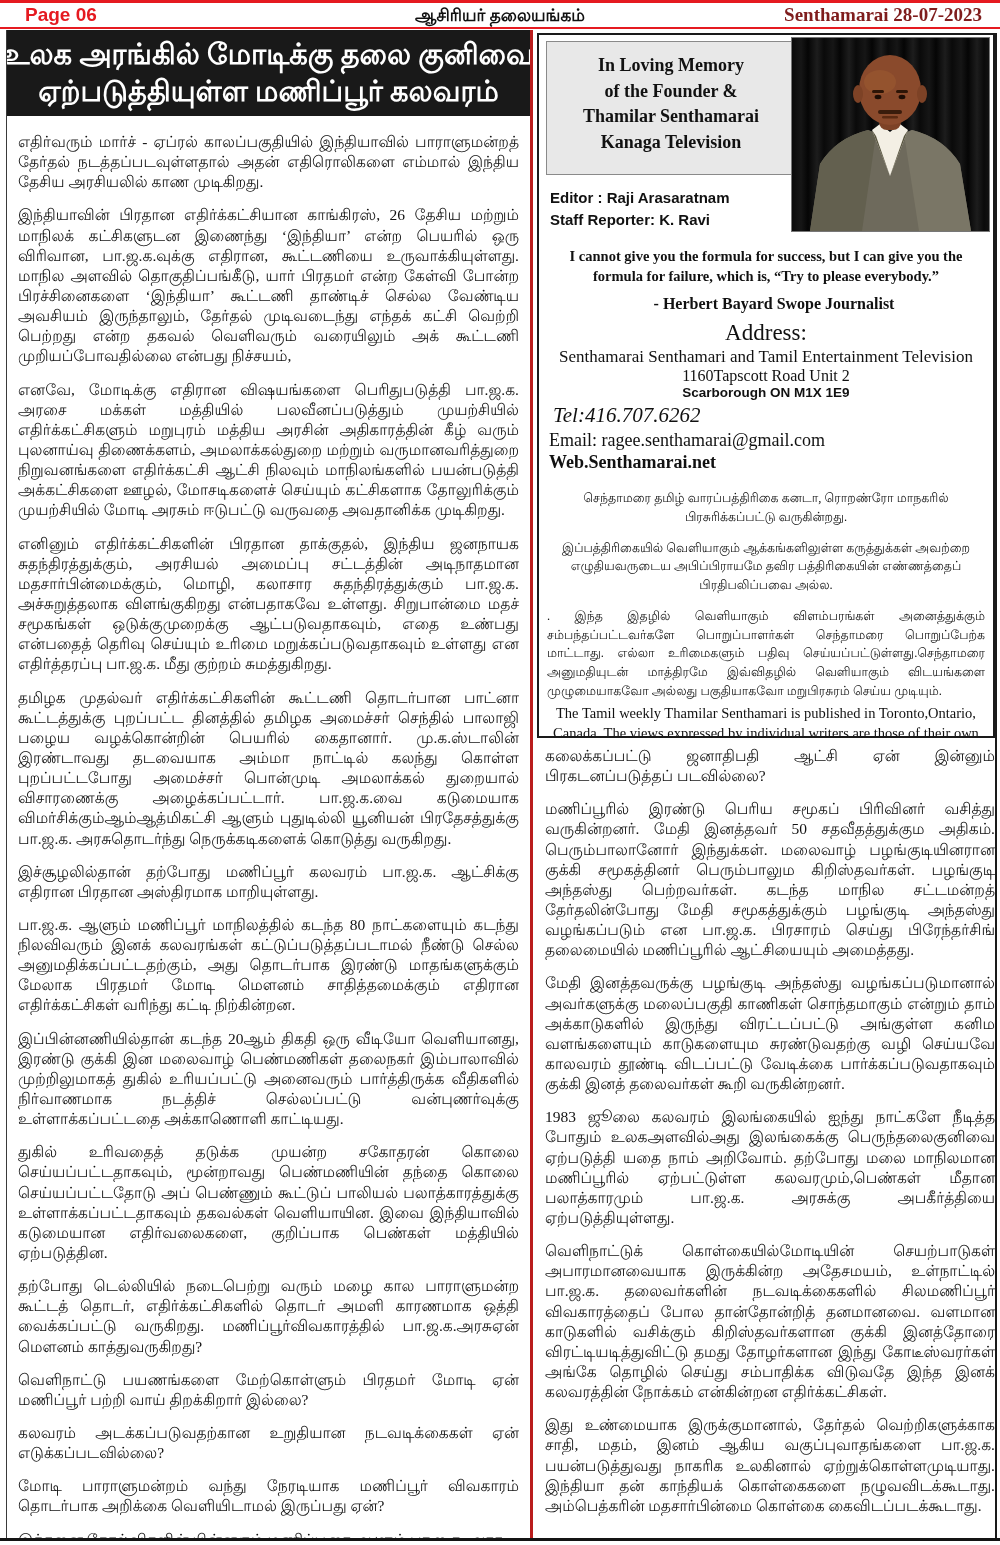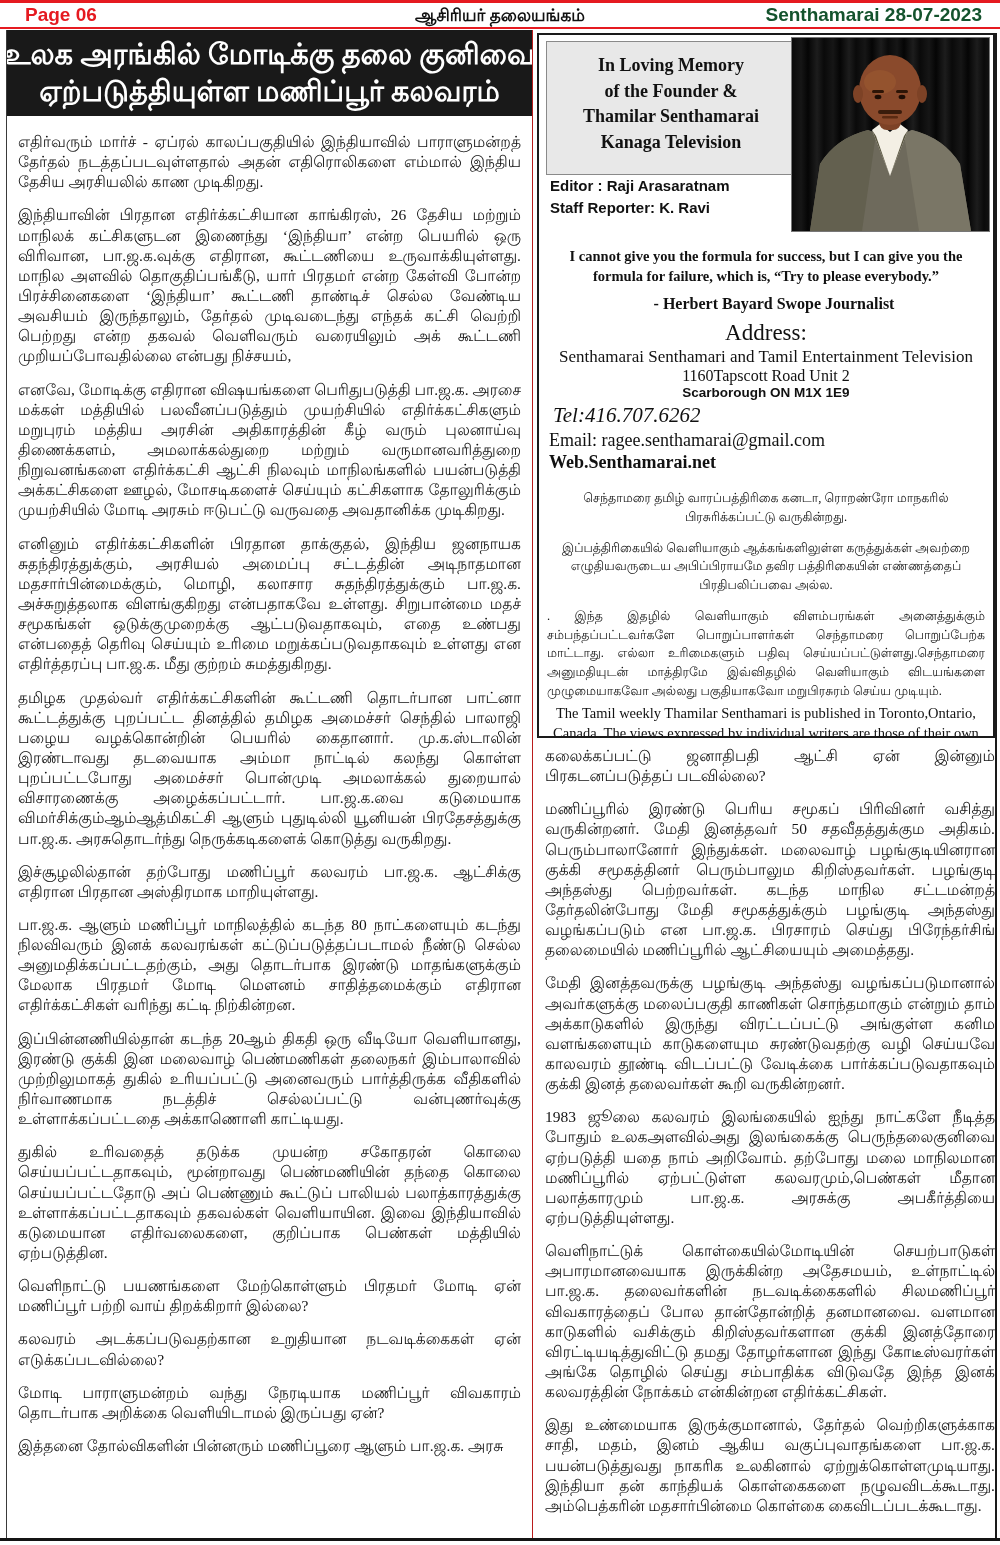--- a/index.html
+++ b/index.html
@@ -6,46 +6,46 @@
   #page{position:relative;width:1000px;height:1545px;background:#ffffff;overflow:hidden;
         font-family:"Liberation Serif", serif;color:#111;}
 
   
   .top-rule{position:absolute;left:0;top:0;width:1000px;height:3px;background:#e51a20;}
   .header-row{position:absolute;left:0;top:3px;width:1000px;height:23px;}
   .page-label{position:absolute;left:25px;top:1px;font-family:"Liberation Sans",sans-serif;
               font-weight:bold;font-size:19px;color:#e51a20;}
   .section-title{position:absolute;left:0;right:0;top:3px;text-align:center;
               font-size:17px;font-weight:bold;color:#101010;}
-  .edition{position:absolute;right:18px;top:1px;font-family:Liberation Sans, sans-serif;
-              font-weight:bold;font-size:19px;color:#14532d;}
+  .edition{position:absolute;right:18px;top:1px;font-family:Liberation Serif, serif;
+              font-weight:bold;font-size:19px;color:#7f1d1d;}
   .header-rule2{position:absolute;left:0;top:27px;width:1000px;height:2px;background:#e51a20;}
 
   
   .left-col{position:absolute;left:6px;top:30px;width:527px;height:1510px;
-            border-left:1px solid #3a3a3a;border-right:1px solid #b91c1c;border-bottom:1px solid #1a1a1a;
+            border-left:1px solid #3a3a3a;border-right:3px solid #b91c1c;border-bottom:1px solid #1a1a1a;
             box-sizing:border-box;overflow:hidden;}
   .banner{width:100%;height:86px;background:#191919;color:#ffffff;display:flex;flex-direction:column;
           align-items:center;justify-content:center;gap:2px;}
   .banner div{font-size:29px;font-weight:bold;line-height:1.22;white-space:nowrap;}
   .left-body{padding:16px 11px 0 11px;font-size:15.5px;line-height:1.3;text-align:justify;}
   .left-body p{margin:0 0 13px 0;}
 
   
   .right-box{position:absolute;left:537px;top:33px;width:458px;height:705px;
              border:2px solid #1a1a1a;box-sizing:border-box;overflow:hidden;background:#fff;}
   .rb-top{position:relative;height:198px;}
   .memorial{position:absolute;left:7px;top:6px;width:250px;height:134px;background:#e8e8e8;
             border:1px solid #8a8a8a;text-align:center;font-weight:bold;font-size:18px;
             line-height:1.42;padding-top:11px;box-sizing:border-box;}
   .photo{position:absolute;right:3px;top:2px;width:197px;height:193px;border:1px solid #777;
          background:repeating-linear-gradient(90deg,#0a0a0a 0px,#161616 9px,#050505 16px,#1d1d1d 25px,#0a0a0a 32px);
          overflow:hidden;}
   .photo svg{display:block;width:100%;height:100%;}
-  .editor-block{position:absolute;left:11px;top:140px;font-family:"Liberation Sans",sans-serif;
+  .editor-block{position:absolute;left:11px;top:152px;font-family:"Liberation Sans",sans-serif;
                 font-weight:bold;font-size:15px;line-height:1.45;color:#111;}
   .quote{margin:14px 10px 0 10px;text-align:center;font-weight:bold;font-size:14.5px;line-height:1.35;}
   .attribution{margin-top:9px;text-align:center;font-weight:bold;font-size:16px;padding-left:16px;}
   .addr-heading{margin-top:7px;text-align:center;font-size:23px;}
   .addr-line1{text-align:center;font-size:17px;margin-top:1px;}
   .addr-line2{text-align:center;font-size:16px;}
   .addr-line3{text-align:center;font-family:"Liberation Sans",sans-serif;font-size:13.5px;font-weight:bold;}
   .tel{margin:3px 0 0 14px;font-size:21px;font-style:italic;}
   .email{margin:2px 0 0 10px;font-size:18px;}
   .web{margin:1px 0 0 10px;font-size:18px;font-weight:bold;}
@@ -86,20 +86,21 @@
     <div class="left-body">
       <p>எதிர்வரும் மார்ச் - ஏப்ரல் காலப்பகுதியில் இந்தியாவில் பாராளுமன்றத் தேர்தல் நடத்தப்படவுள்ளதால் அதன் எதிரொலிகளை எம்மால் இந்திய தேசிய அரசியலில் காண முடிகிறது.</p>
       <p>இந்தியாவின் பிரதான எதிர்க்கட்சியான காங்கிரஸ், 26 தேசிய மற்றும் மாநிலக் கட்சிகளுடன இணைந்து ‘இந்தியா’ என்ற பெயரில் ஒரு விரிவான, பா.ஜ.க.வுக்கு எதிரான, கூட்டணியை உருவாக்கியுள்ளது. மாநில அளவில் தொகுதிப்பங்கீடு, யார் பிரதமர் என்ற கேள்வி போன்ற பிரச்சினைகளை ‘இந்தியா’ கூட்டணி தாண்டிச் செல்ல வேண்டிய அவசியம் இருந்தாலும், தேர்தல் முடிவடைந்து எந்தக் கட்சி வெற்றி பெற்றது என்ற தகவல் வெளிவரும் வரையிலும் அக் கூட்டணி முறியப்போவதில்லை என்பது நிச்சயம்,</p>
       <p>எனவே, மோடிக்கு எதிரான விஷயங்களை பெரிதுபடுத்தி பா.ஜ.க. அரசை மக்கள் மத்தியில் பலவீனப்படுத்தும் முயற்சியில் எதிர்க்கட்சிகளும் மறுபுரம் மத்திய அரசின் அதிகாரத்தின் கீழ் வரும் புலனாய்வு திணைக்களம், அமலாக்கல்துறை மற்றும் வருமானவரித்துறை நிறுவனங்களை எதிர்க்கட்சி ஆட்சி நிலவும் மாநிலங்களில் பயன்படுத்தி அக்கட்சிகளை ஊழல், மோசடிகளைச் செய்யும் கட்சிகளாக தோலுரிக்கும் முயற்சியில் மோடி அரசும் ஈடுபட்டு வருவதை அவதானிக்க முடிகிறது.</p>
       <p>எனினும் எதிர்க்கட்சிகளின் பிரதான தாக்குதல், இந்திய ஜனநாயக சுதந்திரத்துக்கும், அரசியல் அமைப்பு சட்டத்தின் அடிநாதமான மதசார்பின்மைக்கும், மொழி, கலாசார சுதந்திரத்துக்கும் பா.ஜ.க. அச்சுறுத்தலாக விளங்குகிறது என்பதாகவே உள்ளது. சிறுபான்மை மதச் சமூகங்கள் ஒடுக்குமுறைக்கு ஆட்படுவதாகவும், எதை உண்பது என்பதைத் தெரிவு செய்யும் உரிமை மறுக்கப்படுவதாகவும் உள்ளது என எதிர்த்தரப்பு பா.ஜ.க. மீது குற்றம் சுமத்துகிறது.</p>
       <p>தமிழக முதல்வர் எதிர்க்கட்சிகளின் கூட்டணி தொடர்பான பாட்னா கூட்டத்துக்கு புறப்பட்ட தினத்தில் தமிழக அமைச்சர் செந்தில் பாலாஜி பழைய வழக்கொன்றின் பெயரில் கைதானார். மு.க.ஸ்டாலின் இரண்டாவது தடவையாக அம்மா நாட்டில் கலந்து கொள்ள புறப்பட்டபோது அமைச்சர் பொன்முடி அமலாக்கல் துறையால் விசாரணைக்கு அழைக்கப்பட்டார். பா.ஜ.க.வை கடுமையாக விமர்சிக்கும்ஆம்ஆத்மிகட்சி ஆளும் புதுடில்லி யூனியன் பிரதேசத்துக்கு பா.ஜ.க. அரசுதொடர்ந்து நெருக்கடிகளைக் கொடுத்து வருகிறது.</p>
       <p>இச்சூழலில்தான் தற்போது மணிப்பூர் கலவரம் பா.ஜ.க. ஆட்சிக்கு எதிரான பிரதான அஸ்திரமாக மாறியுள்ளது.</p>
       <p>பா.ஜ.க. ஆளும் மணிப்பூர் மாநிலத்தில் கடந்த 80 நாட்களையும் கடந்து நிலவிவரும் இனக் கலவரங்கள் கட்டுப்படுத்தப்படாமல் நீண்டு செல்ல அனுமதிக்கப்பட்டதற்கும், அது தொடர்பாக இரண்டு மாதங்களுக்கும் மேலாக பிரதமர் மோடி மௌனம் சாதித்தமைக்கும் எதிரான எதிர்க்கட்சிகள் வரிந்து கட்டி நிற்கின்றன.</p>
       <p>இப்பின்னணியில்தான் கடந்த 20ஆம் திகதி ஒரு வீடியோ வெளியானது, இரண்டு குக்கி இன மலைவாழ் பெண்மணிகள் தலைநகர் இம்பாலாவில் முற்றிலுமாகத் துகில் உரியப்பட்டு அனைவரும் பார்த்திருக்க வீதிகளில் நிர்வாணமாக நடத்திச் செல்லப்பட்டு வன்புணர்வுக்கு உள்ளாக்கப்பட்டதை அக்காணொளி காட்டியது.</p>
       <p>துகில் உரிவதைத் தடுக்க முயன்ற சகோதரன் கொலை செய்யப்பட்டதாகவும், மூன்றாவது பெண்மணியின் தந்தை கொலை செய்யப்பட்டதோடு அப் பெண்ணும் கூட்டுப் பாலியல் பலாத்காரத்துக்கு உள்ளாக்கப்பட்டதாகவும் தகவல்கள் வெளியாயின. இவை இந்தியாவில் கடுமையான எதிர்வலைகளை, குறிப்பாக பெண்கள் மத்தியில் ஏற்படுத்தின.</p>
+      <p>தற்போது டெல்லியில் நடைபெற்று வரும் மழை கால பாராளுமன்ற கூட்டத் தொடர், எதிர்க்கட்சிகளில் தொடர் அமளி காரணமாக ஒத்தி வைக்கப்பட்டு வருகிறது. மணிப்பூர்விவகாரத்தில் பா.ஜ.க.அரசுஏன் மௌனம் காத்துவருகிறது?</p>
       <p>வெளிநாட்டு பயணங்களை மேற்கொள்ளும் பிரதமர் மோடி ஏன் மணிப்பூர் பற்றி வாய் திறக்கிறார் இல்லை?</p>
       <p>கலவரம் அடக்கப்படுவதற்கான உறுதியான நடவடிக்கைகள் ஏன் எடுக்கப்படவில்லை?</p>
       <p>மோடி பாராளுமன்றம் வந்து நேரடியாக மணிப்பூர் விவகாரம் தொடர்பாக அறிக்கை வெளியிடாமல் இருப்பது ஏன்?</p>
       <p>இத்தனை தோல்விகளின் பின்னரும் மணிப்பூரை ஆளும் பா.ஜ.க. அரசு</p>
     </div>
   </div>
 
   <div class="right-box">
     <div class="rb-top">
       <div class="memorial">

